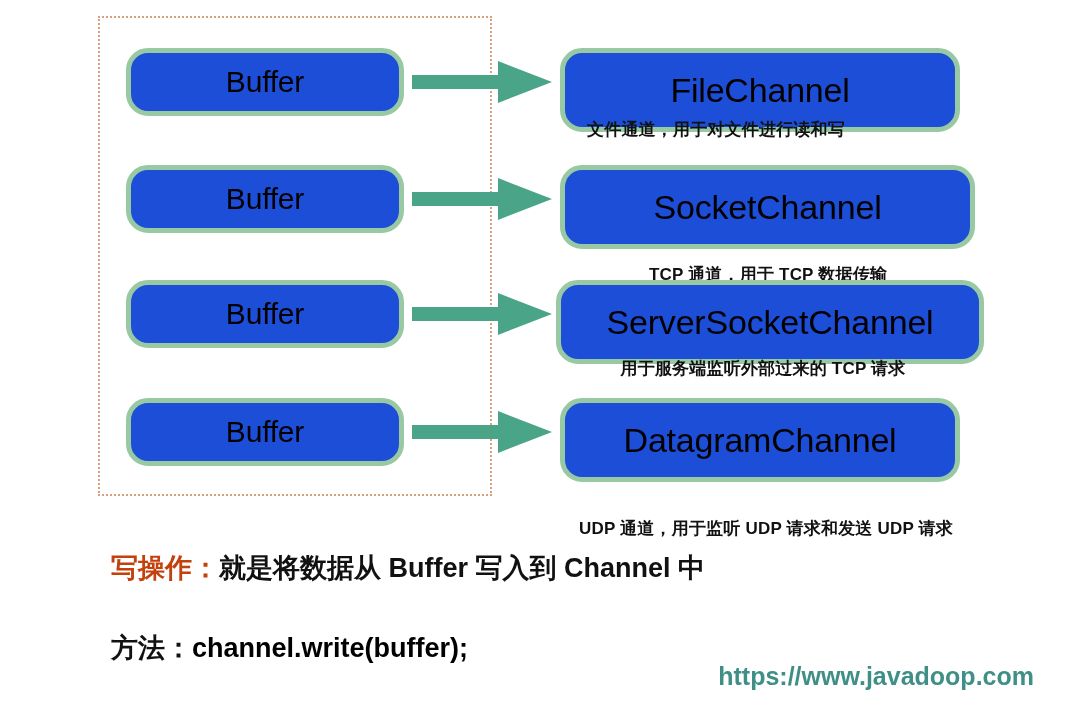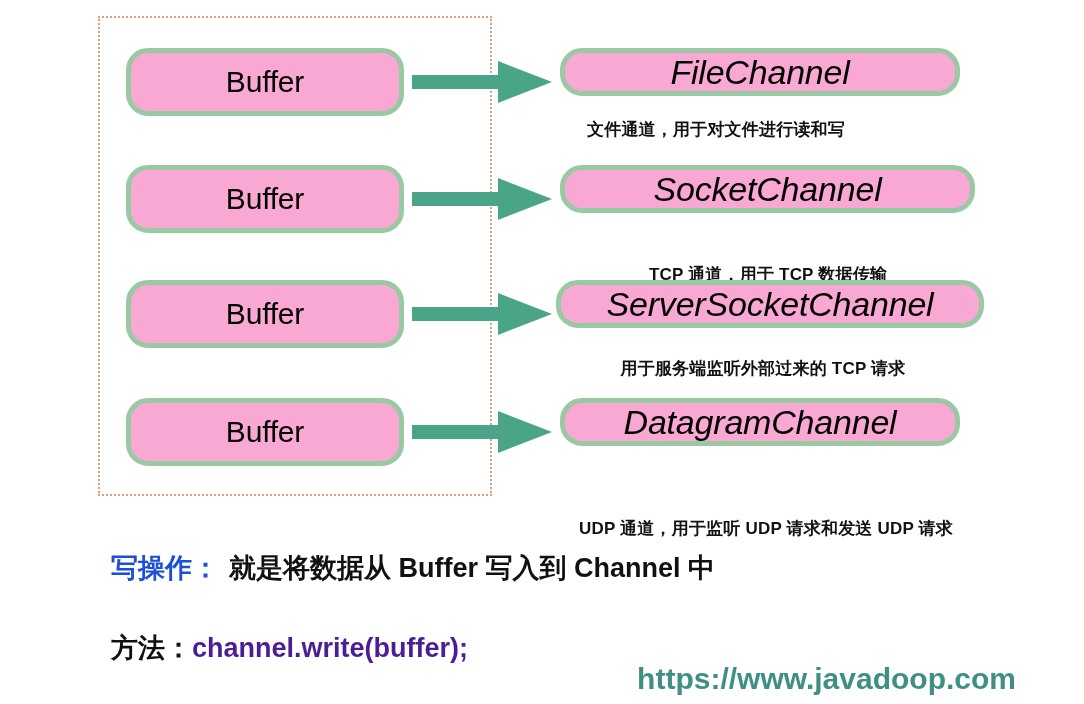--- a/index.html
+++ b/index.html
@@ -24,39 +24,38 @@
     width: 394px;
     height: 480px;
     border: 2px dotted #d8a07e;
     box-sizing: border-box;
   }
 
   
   .node {
     position: absolute;
     box-sizing: border-box;
-    background: #f9a8d4;
+    background: #1d4ed8;
     border: 5px solid #98c9a3;
     border-radius: 22px;
     display: flex;
     align-items: center;
     justify-content: center;
     color: #000000;
     letter-spacing: -0.2px;
   }
   .buffer-node {
     left: 126px;
     width: 278px;
     height: 68px;
     font-size: 30px;
   }
   .channel-node {
     font-size: 34px;
-    height: 48px;
-    font-style: italic;
+    height: 84px;
   }
 
   
   .row1 { top: 48px; }
   .row2 { top: 165px; }
   .row3 { top: 280px; }
   .row4 { top: 398px; }
 
   
   #node-filechannel       { left: 560px; width: 400px; }
@@ -93,39 +92,39 @@
 
   
   #write-note {
     position: absolute;
     left: 111px;
     top: 550px;
     font-size: 27px;
     font-weight: bold;
     white-space: nowrap;
   }
-  #write-note .accent { color: #1d4ed8; }
-  #write-note .body   { color: #111111; margin-left: 10px; }
+  #write-note .accent { color: #c2410c; }
+  #write-note .body   { color: #111111; }
 
   #method-note {
     position: absolute;
     left: 111px;
     top: 630px;
     font-size: 27px;
     font-weight: bold;
     white-space: nowrap;
   }
   #method-note .label { color: #111111; }
-  #method-note .code  { color: #4c1d95; margin-top: 36px; }
+  #method-note .code  { color: #000000; margin-top: 36px; }
 
   #site-watermark {
     position: absolute;
-    right: 68px;
+    right: 50px;
     top: 662px;
-    font-size: 30px;
+    font-size: 25px;
     font-weight: bold;
     color: #3f8f87;
     white-space: nowrap;
   }
 </style>
 </head>
 <body>
 
 <div id="buffer-group-frame"></div>
 

